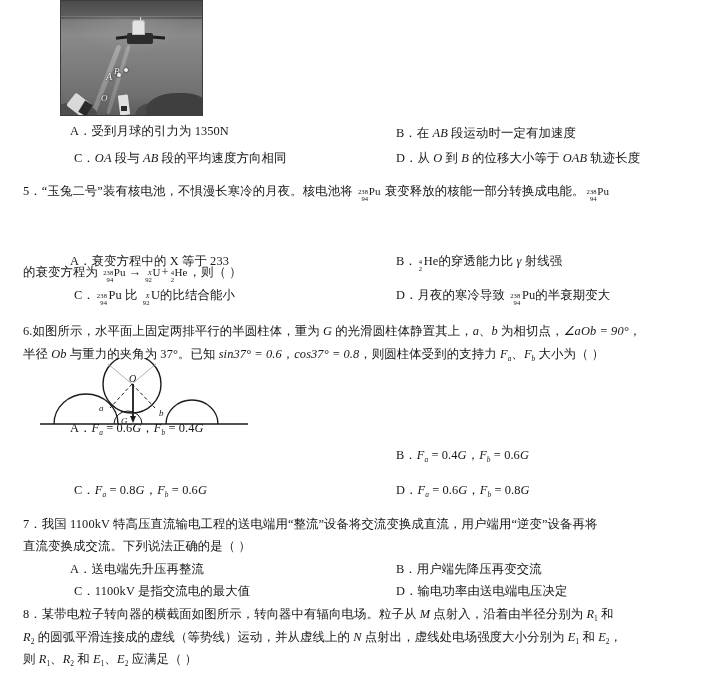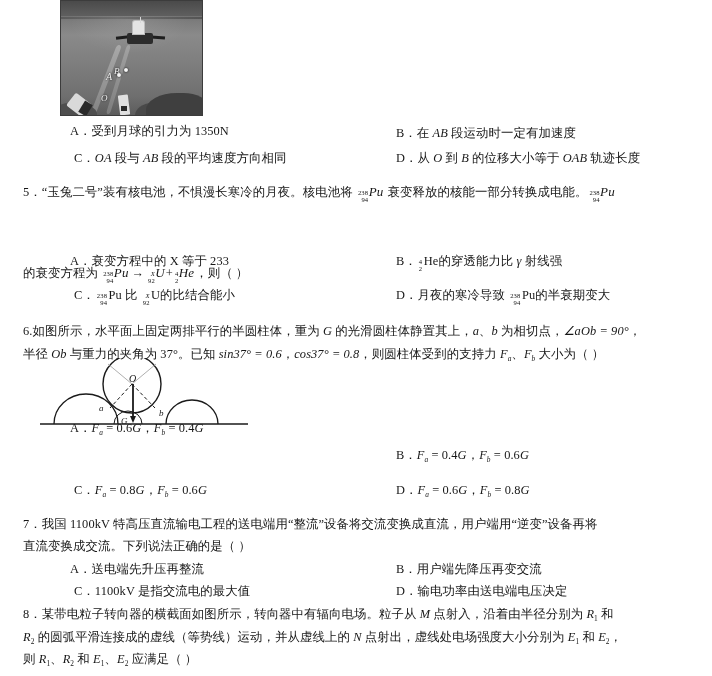--- a/index.html
+++ b/index.html
@@ -46,21 +46,21 @@
     flex-direction: column;
     align-items: flex-end;
     vertical-align: baseline;
     line-height: 1;
     font-size: 6.6px;
     position: relative;
     top: -1px;
     margin-right: 0.5px;
   }
   .nuc .stack span { display: block; }
-  .nuc .sym { font-size: 13px; font-style: italic; }
+  .nuc .sym { font-size: 11px; }
 
   sup.s, sub.s {
     font-size: 7.4px;
     line-height: 0;
   }
 
   
   #rover-photo {
     position: absolute;
     left: 60px;

